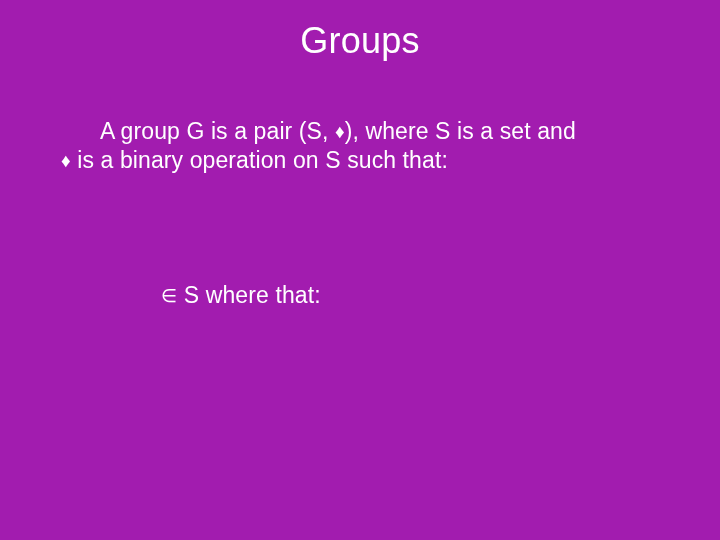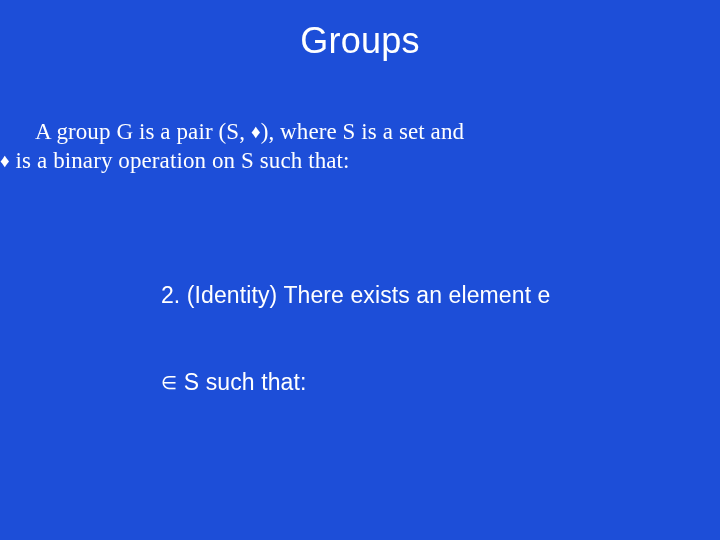--- a/index.html
+++ b/index.html
@@ -14,21 +14,21 @@
     color: #ffffff;
     font-family: "Liberation Sans", sans-serif;
     overflow: hidden;
     -webkit-font-smoothing: antialiased;
   }
 
   .slide {
     position: relative;
     width: 720px;
     height: 540px;
-    background: #1d4ed8;
+    background: #a21caf;
   }
 
   
   .slide-title {
     position: absolute;
     left: 0;
     top: 20px;
     width: 720px;
     text-align: center;
     font-size: 36px;
@@ -50,22 +50,22 @@
   .para {
     font-size: 23px;
     line-height: 29px;
     font-weight: 400;
     color: #ffffff;
     white-space: pre-wrap;
     letter-spacing: 0.1px;
   }
 
   .intro {
+    margin-left: 61px;
     margin-right: 8px;
-    font-family: Liberation Serif, serif;
   }
   .spacer-md { height: 22px; }
   .spacer-lg { height: 26px; }
 
   .item {
     margin-left: 122px;
     margin-right: 8px;
   }
 
   .item-sub {
@@ -103,24 +103,21 @@
     <div class="para intro">
       <span>A group G is a pair (S, </span><span class="sym-op">♦</span><span>), where S is a set and</span>
 <span class="sym-op">♦</span><span> is a binary operation on S such that:</span>
     </div>
 
     <div class="spacer-md"></div>
 
 
     <div class="spacer-lg"></div>
 
-    <div class="para item">
-      <span>2. </span><span>(Identity) There exists an element e</span>
-    </div>
     <div class="para item-sub">
-      <span class="sym-in">∈</span><span> S such that:</span>
+      <span class="sym-in">∈</span><span> S where that:</span>
     </div>
     <div class="para eq-identity">
       <span class="gap-wide"></span>
     </div>
 
   </div>
 </div>
 
 </body></html>

